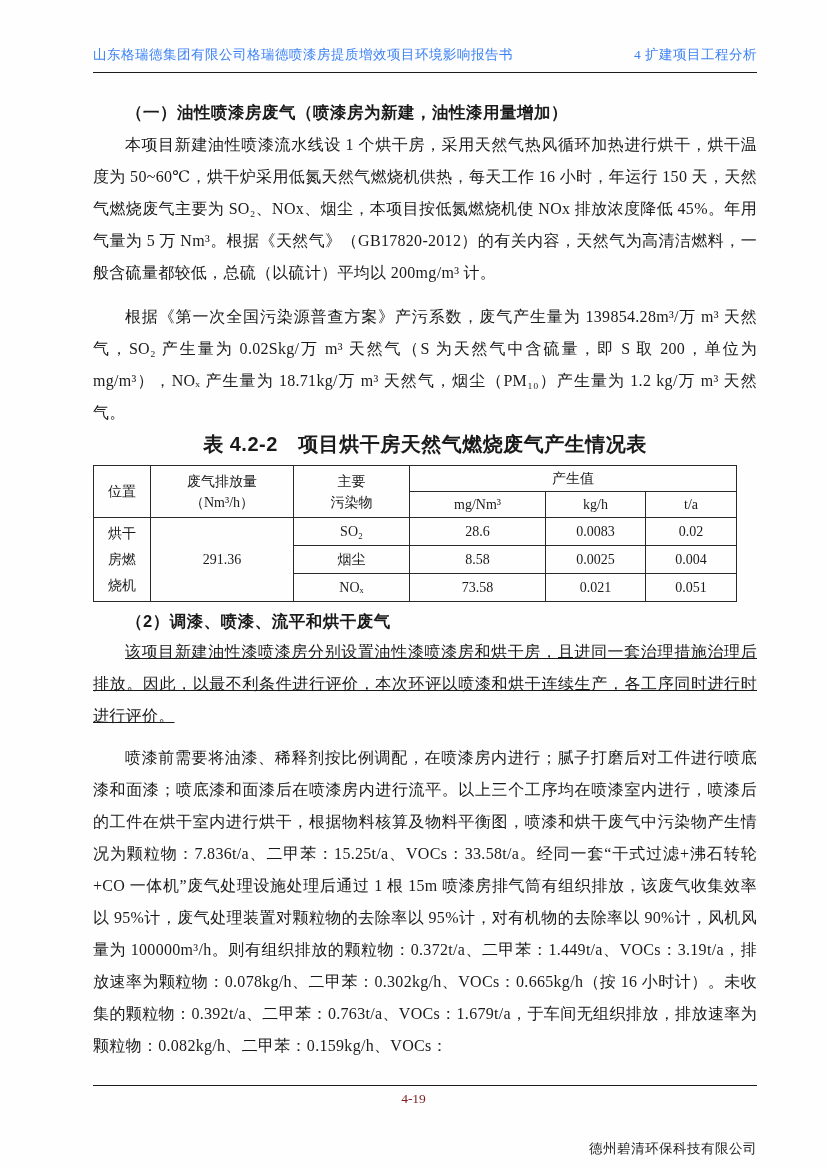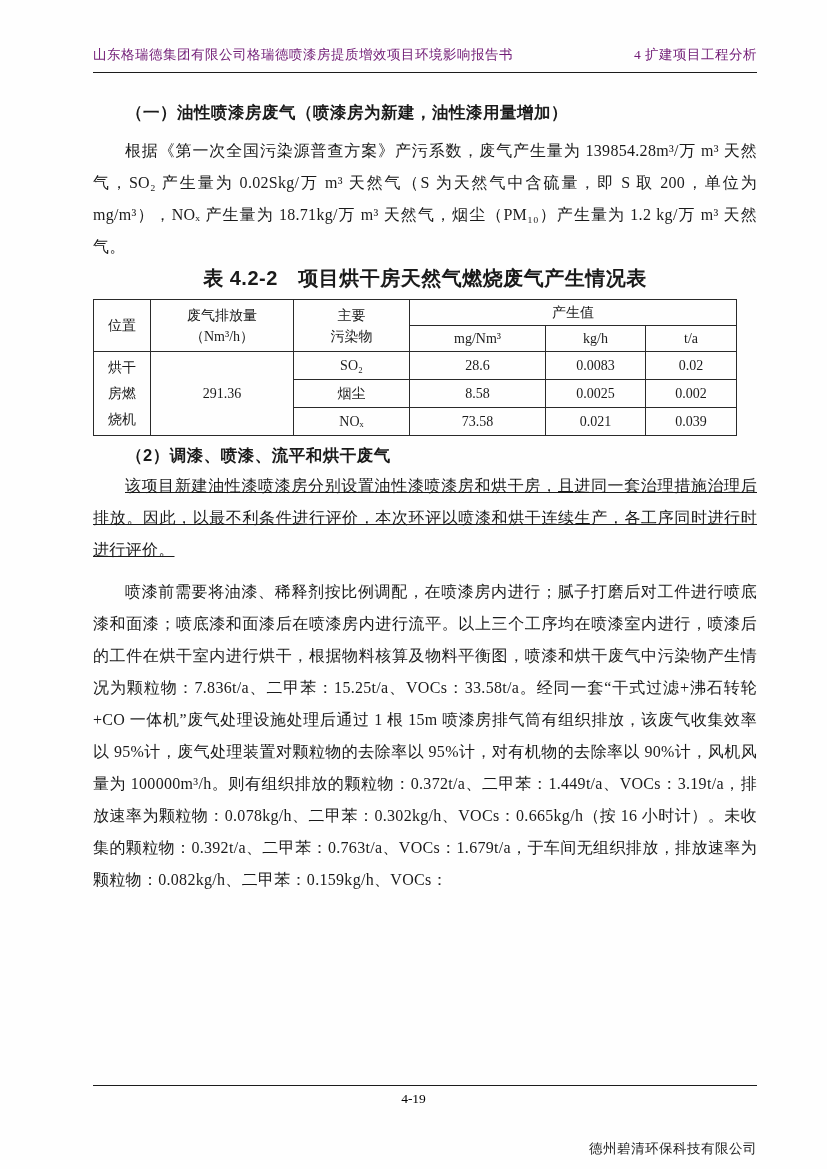--- a/index.html
+++ b/index.html
@@ -14,21 +14,21 @@
   }
   
   .header {
     position: absolute;
     top: 46px; left: 93px; right: 70px;
     display: flex;
     justify-content: space-between;
     align-items: baseline;
     font-size: 13.5px;
     letter-spacing: 0.5px;
-    color: #701a75;
+    color: #3b82f6;
   }
   .header-rule {
     position: absolute;
     top: 72px; left: 93px; right: 70px;
     border-top: 1.5px solid #1c1c1c;
   }
   
   .content {
     position: absolute;
     top: 95px; left: 93px; right: 70px;
@@ -92,21 +92,21 @@
   .footer-rule {
     position: absolute;
     top: 1085px; left: 93px; right: 70px;
     border-top: 1.5px solid #1c1c1c;
   }
   .footer-page {
     position: absolute;
     top: 1091px; left: 0; right: 0;
     text-align: center;
     font-size: 13.5px;
-    color: #000000;
+    color: #7f1d1d;
   }
   .footer-company {
     position: absolute;
     top: 1140px; right: 70px;
     font-size: 13.5px;
     letter-spacing: 0.5px;
     color: #222;
   }
 </style>
 </head>
@@ -118,20 +118,21 @@
     <span>山东格瑞德集团有限公司格瑞德喷漆房提质增效项目环境影响报告书</span>
     <span>4 扩建项目工程分析</span>
   </div>
   <div class="header-rule"></div>
 
   <div class="content">
 
     <div class="h-sec h1">（一）油性喷漆房废气（喷漆房为新建，油性漆用量增加）</div>
 
 
+    <p class="para p1">本项目新建油性喷漆流水线设 1 个烘干房，采用天然气热风循环加热进行烘干，烘干温度为 50~60℃，烘干炉采用低氮天然气燃烧机供热，每天工作 16 小时，年运行 150 天，天然气燃烧废气主要为 SO₂、NOx、烟尘，本项目按低氮燃烧机使 NOx 排放浓度降低 45%。年用气量为 5 万 Nm³。根据《天然气》（GB17820-2012）的有关内容，天然气为高清洁燃料，一般含硫量都较低，总硫（以硫计）平均以 200mg/m³ 计。</p>
 
     <p class="para p2">根据《第一次全国污染源普查方案》产污系数，废气产生量为 139854.28m³/万 m³ 天然气，SO₂ 产生量为 0.02Skg/万 m³ 天然气（S 为天然气中含硫量，即 S 取 200，单位为 mg/m³），NOₓ 产生量为 18.71kg/万 m³ 天然气，烟尘（PM₁₀）产生量为 1.2 kg/万 m³ 天然气。</p>
 
     <div class="table-caption">表 4.2-2　项目烘干房天然气燃烧废气产生情况表</div>
 
     <table class="emission">
       <colgroup>
         <col style="width:57px">
         <col style="width:143px">
         <col style="width:116px">
@@ -162,27 +163,27 @@
           <td rowspan="3">291.36</td>
           <td>SO₂</td>
           <td>28.6</td>
           <td>0.0083</td>
           <td>0.02</td>
         </tr>
         <tr class="body">
           <td>烟尘</td>
           <td>8.58</td>
           <td>0.0025</td>
-          <td>0.002</td>
+          <td>0.004</td>
         </tr>
         <tr class="body">
           <td>NOₓ</td>
           <td>73.58</td>
           <td>0.021</td>
-          <td>0.039</td>
+          <td>0.051</td>
         </tr>
       </tbody>
     </table>
 
     <div class="h-sec h3">（2）调漆、喷漆、流平和烘干废气</div>
 
     <p class="para p3">该项目新建油性漆喷漆房分别设置油性漆喷漆房和烘干房，且进同一套治理措施治理后排放。因此，以最不利条件进行评价，本次环评以喷漆和烘干连续生产，各工序同时进行时进行评价。</p>
 
     <p class="para p4">喷漆前需要将油漆、稀释剂按比例调配，在喷漆房内进行；腻子打磨后对工件进行喷底漆和面漆；喷底漆和面漆后在喷漆房内进行流平。以上三个工序均在喷漆室内进行，喷漆后的工件在烘干室内进行烘干，根据物料核算及物料平衡图，喷漆和烘干废气中污染物产生情况为颗粒物：7.836t/a、二甲苯：15.25t/a、VOCs：33.58t/a。经同一套“干式过滤+沸石转轮+CO 一体机”废气处理设施处理后通过 1 根 15m 喷漆房排气筒有组织排放，该废气收集效率以 95%计，废气处理装置对颗粒物的去除率以 95%计，对有机物的去除率以 90%计，风机风量为 100000m³/h。则有组织排放的颗粒物：0.372t/a、二甲苯：1.449t/a、VOCs：3.19t/a，排放速率为颗粒物：0.078kg/h、二甲苯：0.302kg/h、VOCs：0.665kg/h（按 16 小时计）。未收集的颗粒物：0.392t/a、二甲苯：0.763t/a、VOCs：1.679t/a，于车间无组织排放，排放速率为颗粒物：0.082kg/h、二甲苯：0.159kg/h、VOCs：</p>
 

